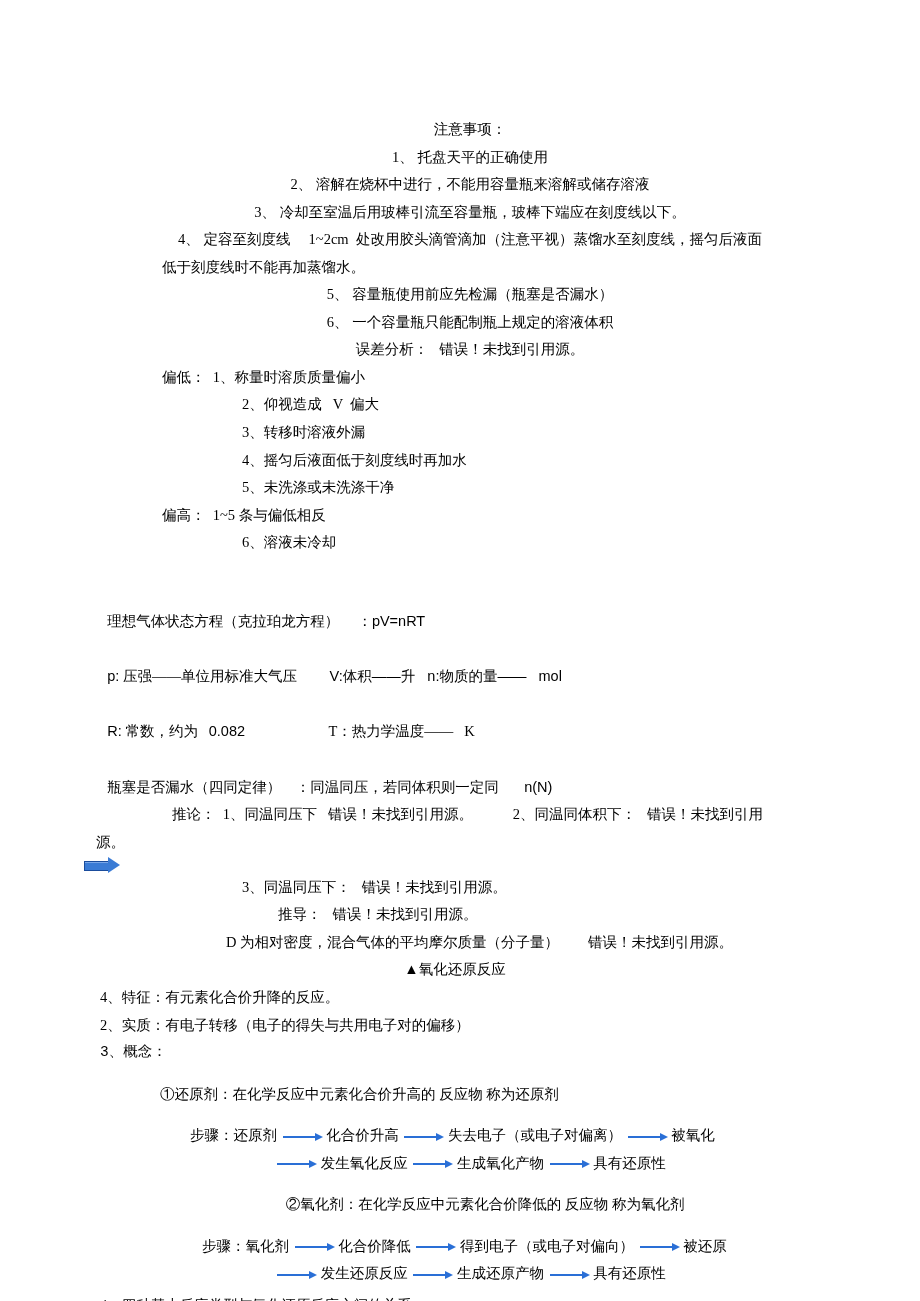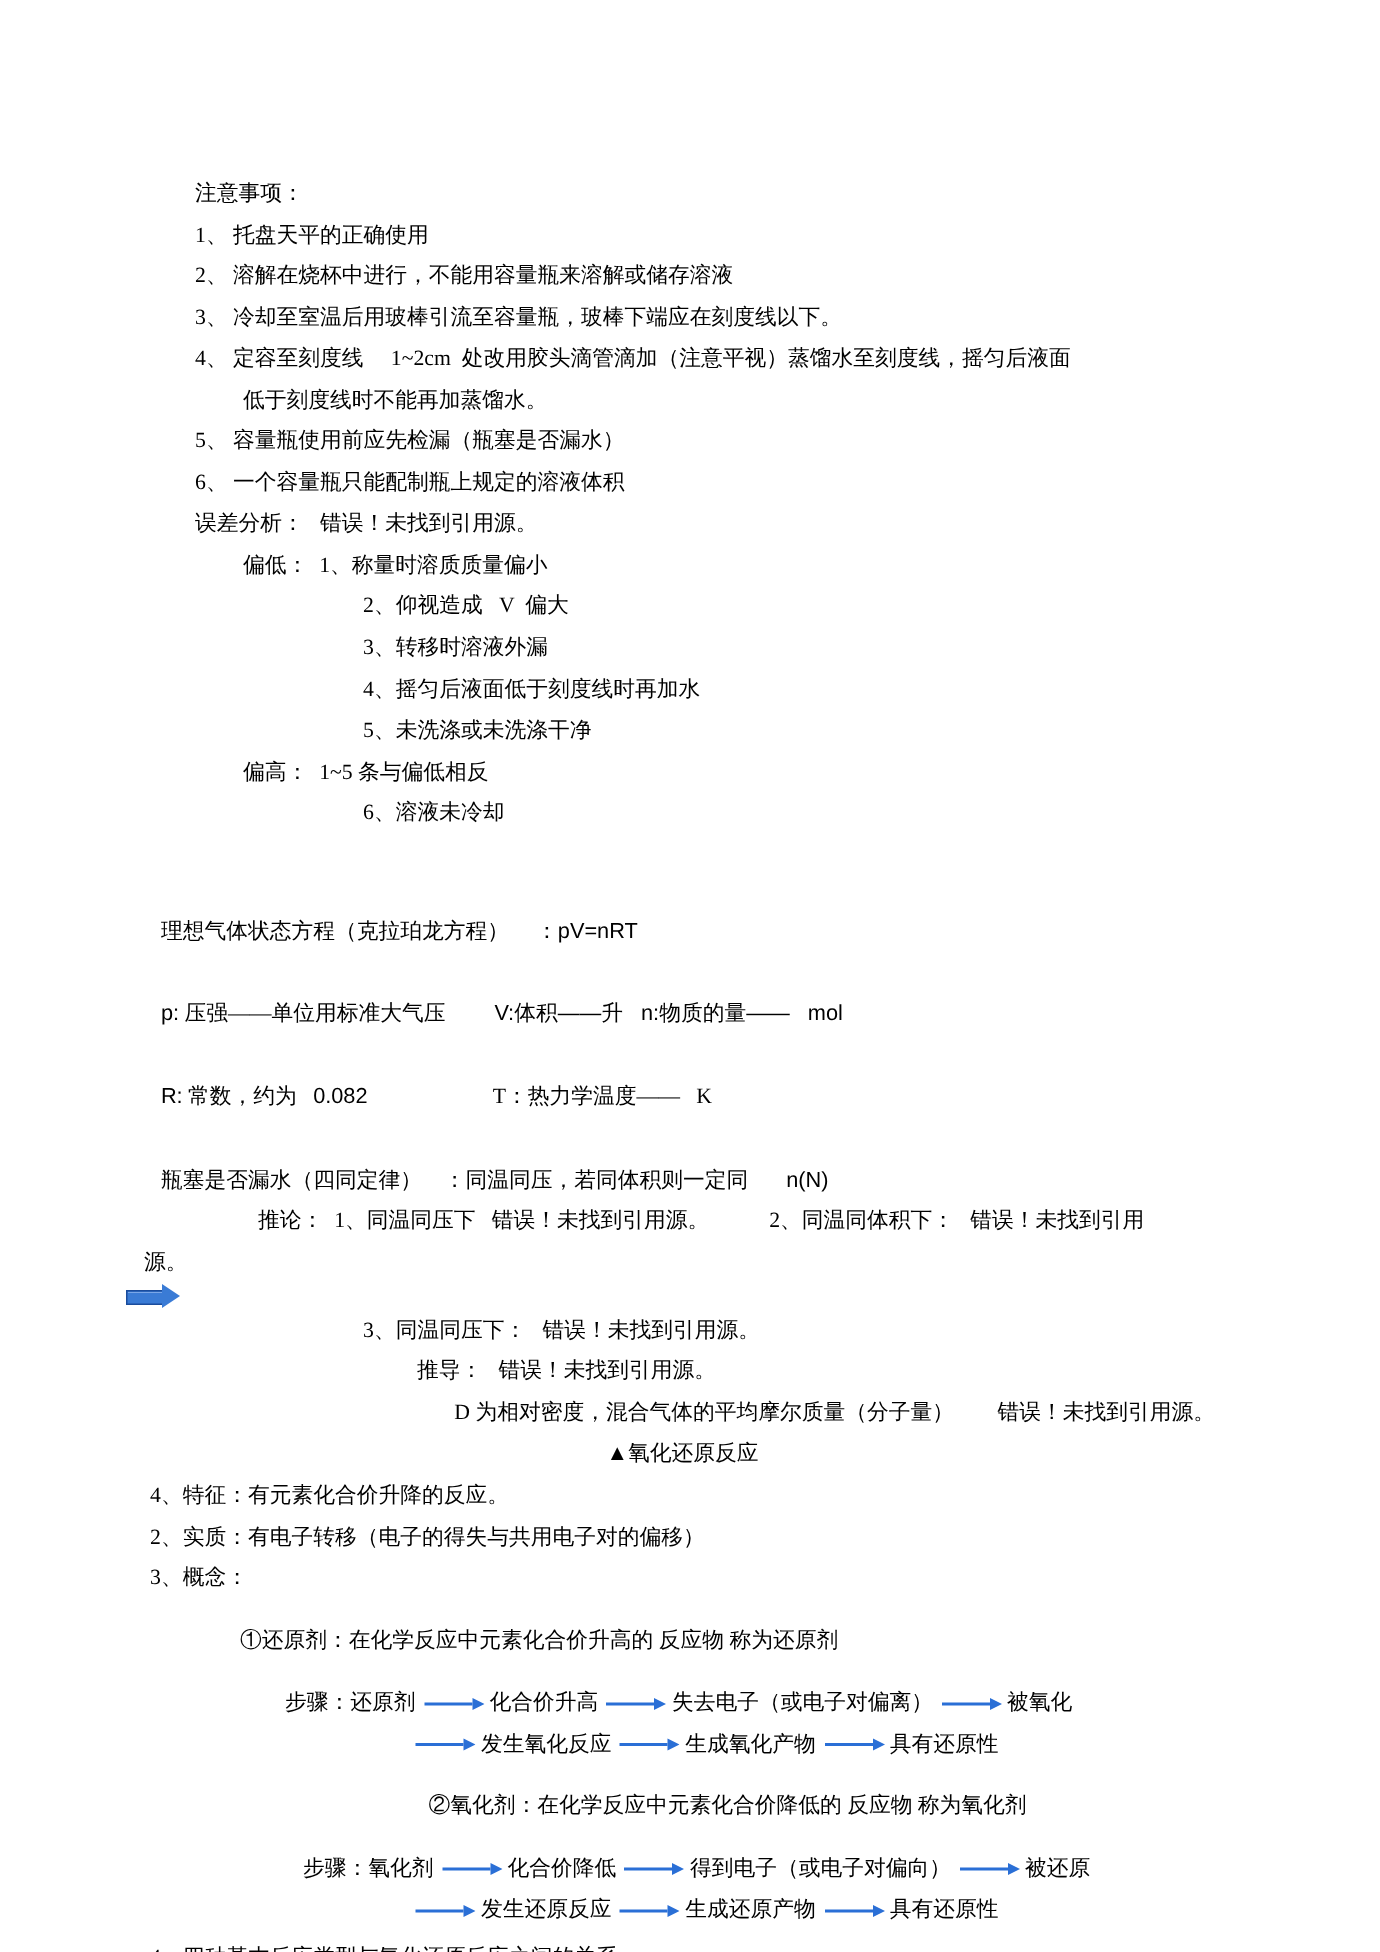--- a/index.html
+++ b/index.html
@@ -7,23 +7,23 @@
       width: 920px;
       min-height: 1301px;
       background: #fff;
       font-family: "SimSun", "宋体", serif;
       font-size: 14.5px;
       color: #000;
       line-height: 1.9;
       padding: 116px 110px 60px 130px;
     }
     .line { white-space: pre-wrap; }
-    .indent-1 { padding-left: 0; }
+    .indent-1 { padding-left: 0; text-align: center; }
     .indent-2 { padding-left: 32px; }
-    .indent-4 { padding-left: 96px; text-align: right; }
+    .indent-4 { padding-left: 96px; }
     .indent-5 { padding-left: 112px; }
     .latin { font-family: Arial, sans-serif; }
     .blank { height: 24px; }
     .arrow-blue {
       display: inline-block;
       width: 38px;
       height: 14px;
       vertical-align: middle;
       position: relative;
       margin-left: -12px;
@@ -98,21 +98,21 @@
   <span class="arrow-blue"></span>
 </div>
 
 <div class="line indent-5">3、同温同压下：   错误！未找到引用源。</div>
 <div class="line" style="padding-left:148px;">推导：   错误！未找到引用源。</div>
 <div class="line indent-4">D 为相对密度，混合气体的平均摩尔质量（分子量）        错误！未找到引用源。</div>
 
 <div class="line" style="margin-left:-30px;text-align:center;">▲氧化还原反应</div>
 <div class="line" style="margin-left:-30px;">4、特征：有元素化合价升降的反应。</div>
 <div class="line" style="margin-left:-30px;">2、实质：有电子转移（电子的得失与共用电子对的偏移）</div>
-<div class="line" style="margin-left:-30px;">3、概念：</div>
+<div class="line" style="margin-left:-30px;font-family:Liberation Mono, monospace;">3、概念：</div>
 
 <div class="line no-wrap-line" style="margin-left:30px; margin-top:14px;">①还原剂：在化学反应中元素化合价升高的      反应物  称为还原剂</div>
 
 <div class="line no-wrap-line" style="margin-left:60px; margin-top:14px;">
   <span>步骤：还原剂</span>
   <span class="sm-arrow"><svg width="42" height="10">
         <line x1="2" y1="5" x2="34" y2="5" stroke="#2a6fd6" stroke-width="2"></line>
         <polygon points="34,1 42,5 34,9" fill="#2a6fd6"></polygon>
       </svg></span>
   <span>化合价升高</span>

